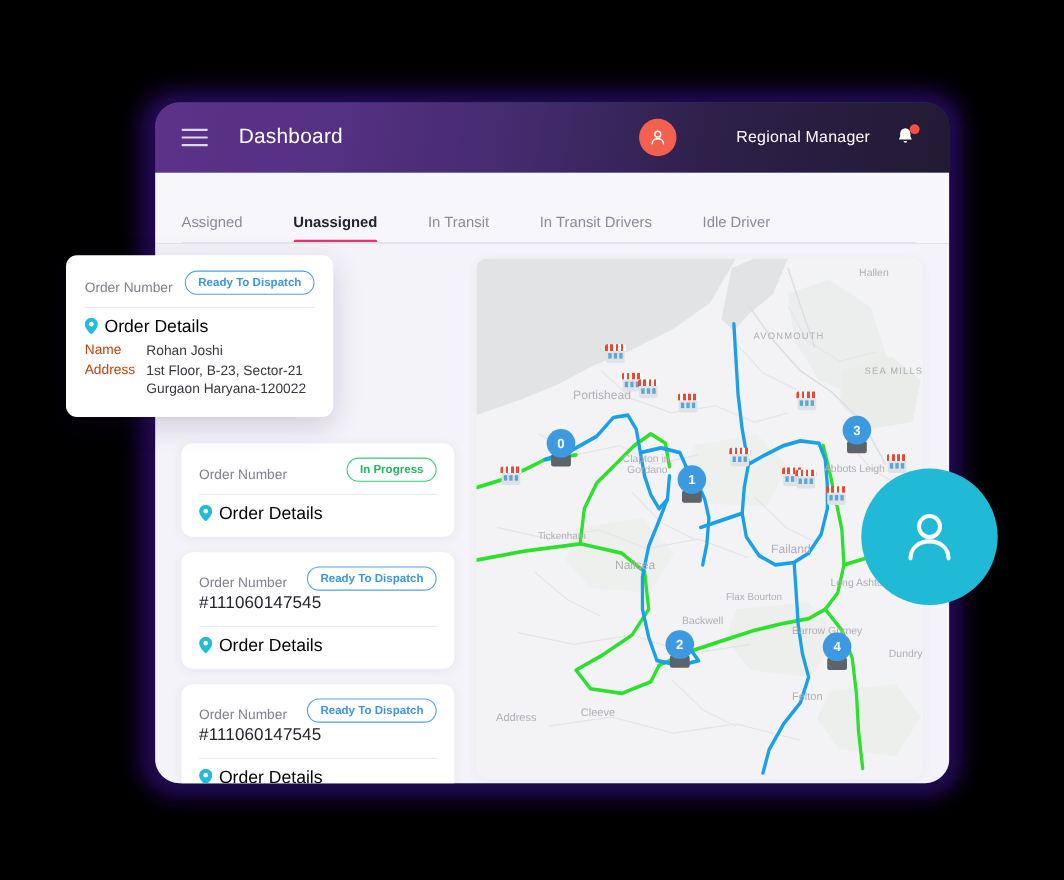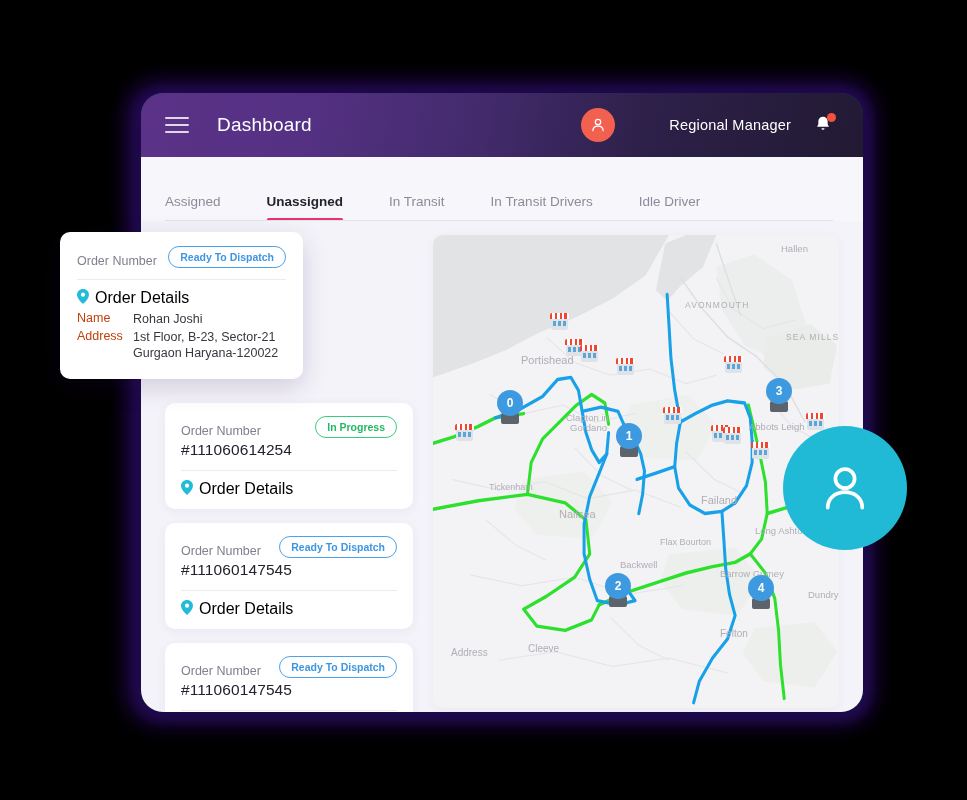--- a/index.html
+++ b/index.html
@@ -299,21 +299,20 @@
 
     <div class="app-body">
 
       <div class="order-col">
 
         <div class="order-card">
           <div class="oc-top">
             <div class="oc-label">Order Number</div>
             <div class="pill green">In Progress</div>
           </div>
-          <div class="oc-num">#111060614254</div>
           <div class="oc-rule"></div>
           <div class="oc-details">
             <svg class="pin-icon" viewBox="0 0 12 15">
               <path d="M6 0C2.7 0 0 2.6 0 5.8 0 10 6 15 6 15s6-5 6-9.2C12 2.6 9.3 0 6 0Z" fill="#22bbd8"></path>
               <circle cx="6" cy="5.7" r="2.1" fill="#ffffff"></circle>
             </svg>
             <span>Order Details</span>
           </div>
         </div>
 

